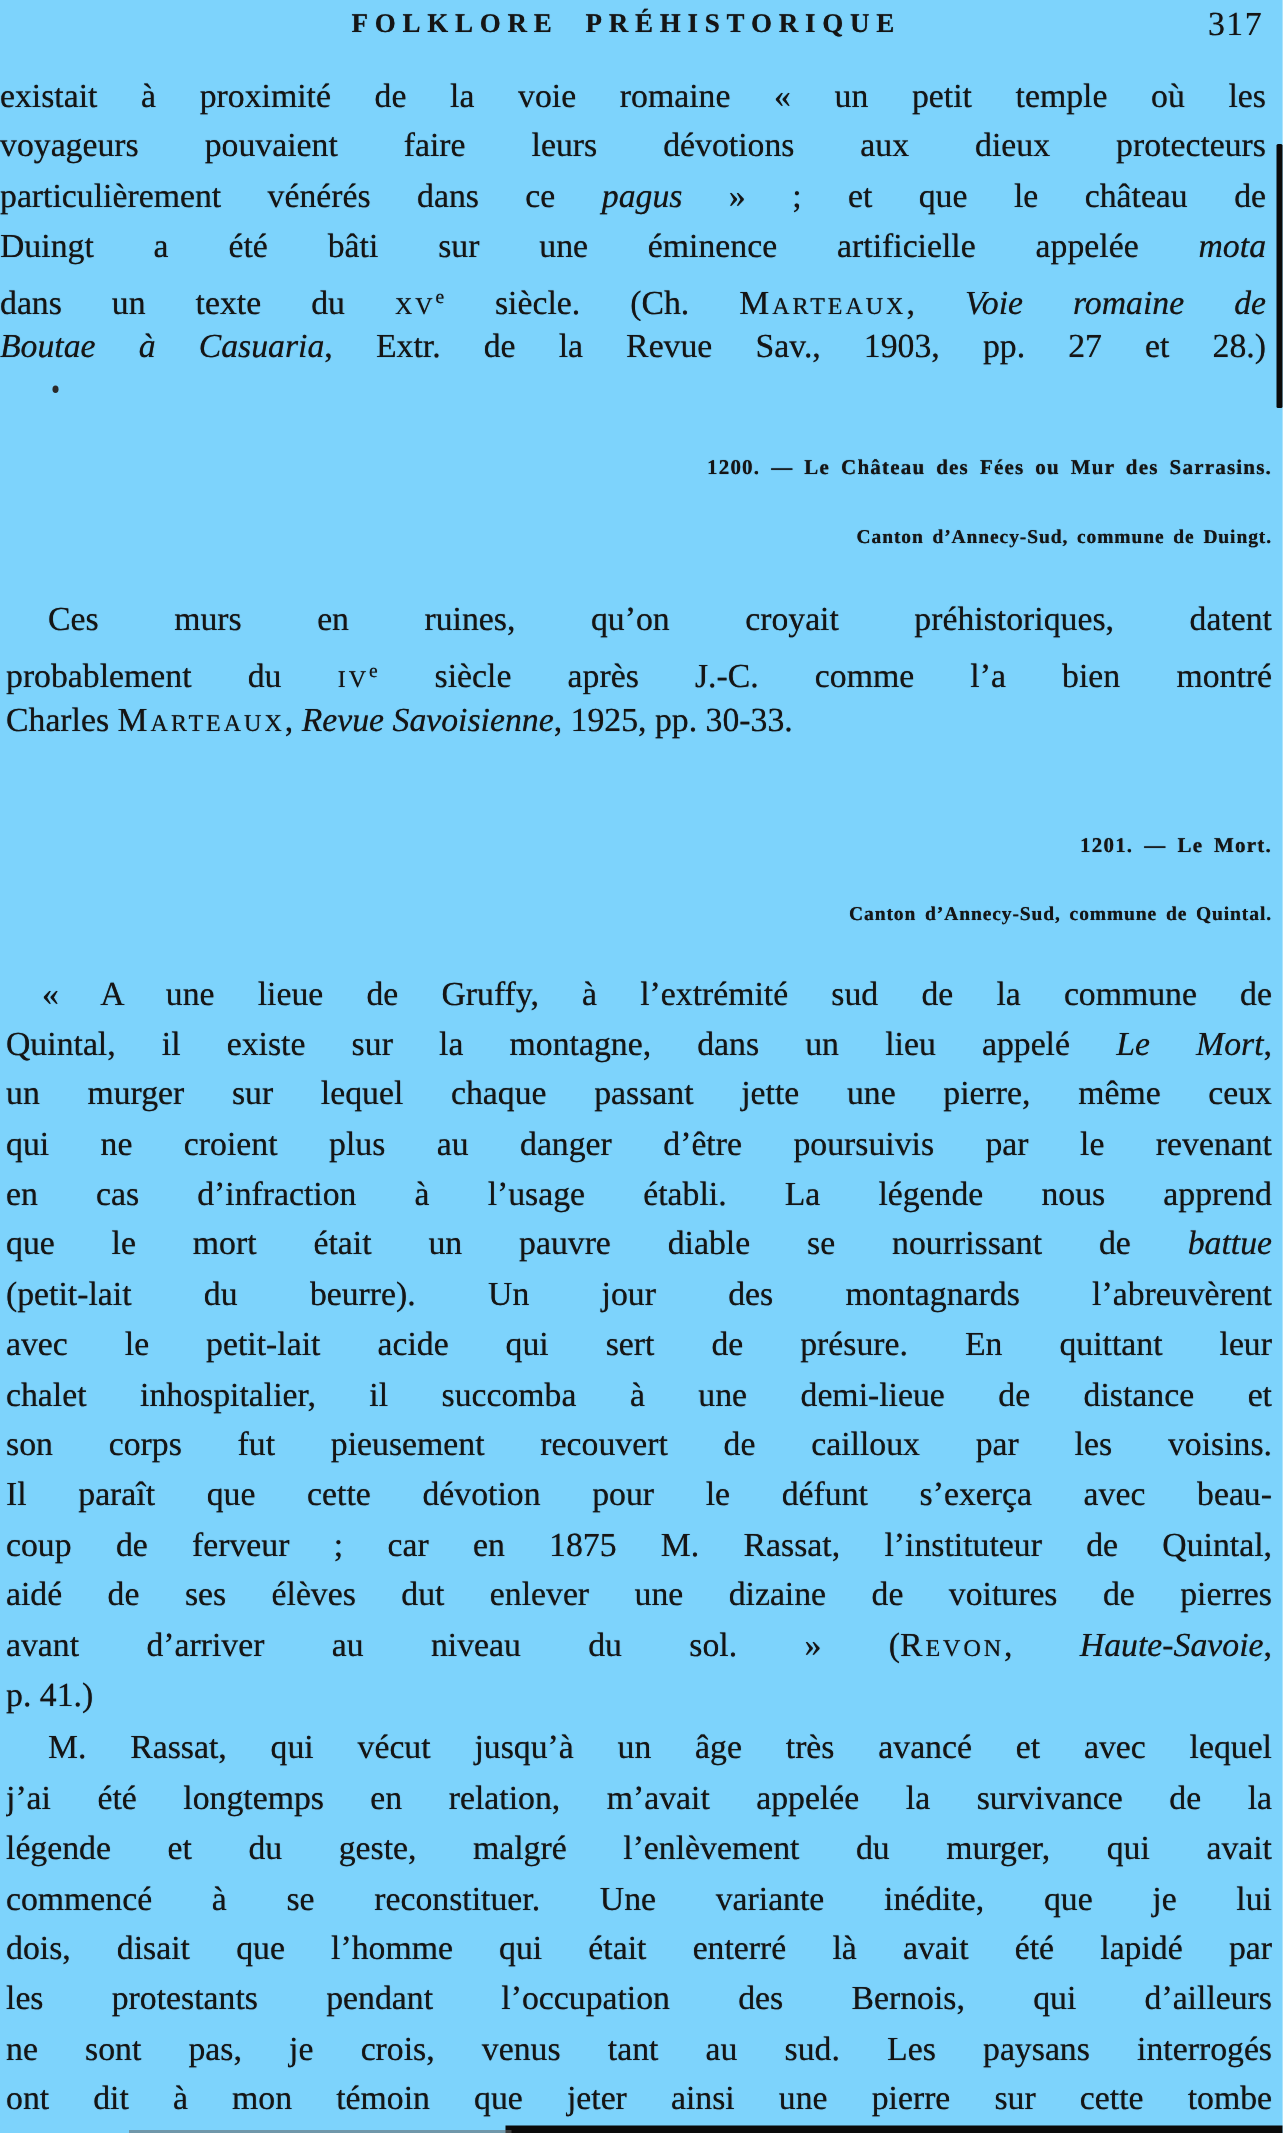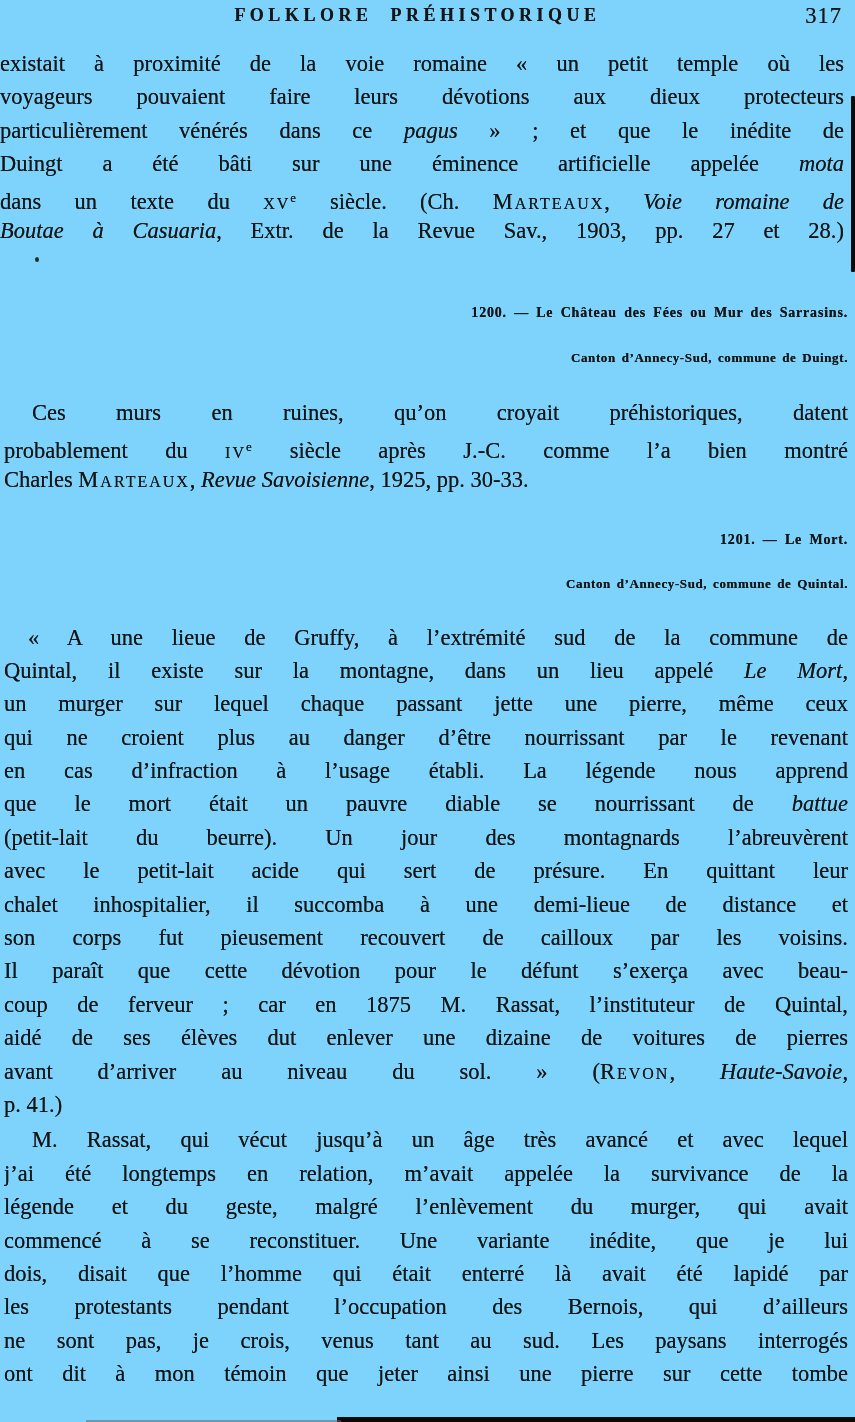--- a/index.html
+++ b/index.html
@@ -79,39 +79,39 @@
 
   <div class="running-header">
     <span class="running-title">FOLKLORE PRÉHISTORIQUE</span>
     <span class="page-number">317</span>
   </div>
 
   <div class="page-body">
       <div class="paragraph flush-left" style="margin-top: 0px;">
         <div class="line"><span class="s-n">existait à proximité de la voie romaine « un petit temple où les</span></div>
         <div class="line"><span class="s-n">voyageurs pouvaient faire leurs dévotions aux dieux protecteurs</span></div>
-        <div class="line"><span class="s-n">particulièrement vénérés dans ce </span><span class="s-i">pagus</span><span class="s-n"> » ; et que le inédite de</span></div>
+        <div class="line"><span class="s-n">particulièrement vénérés dans ce </span><span class="s-i">pagus</span><span class="s-n"> » ; et que le château de</span></div>
         <div class="line"><span class="s-n">Duingt a été bâti sur une éminence artificielle appelée </span><span class="s-i">mota</span></div>
         <div class="line"><span class="s-n">dans un texte du </span><span class="s-sc">xv</span><span class="s-sup">e</span><span class="s-n"> siècle. (Ch. </span><span class="s-sc">Marteaux</span><span class="s-n">, </span><span class="s-i">Voie romaine de</span></div>
         <div class="line"><span class="s-i">Boutae à Casuaria</span><span class="s-n">, Extr. de la Revue Sav., 1903, pp. 27 et 28.)</span></div>
       </div>
       <div class="heading" style="margin-top: 53px;">1200. — Le Château des Fées ou Mur des Sarrasins.</div>
       <div class="subheading" style="margin-top: 22px;">Canton d’Annecy-Sud, commune de Duingt.</div>
       <div class="paragraph" style="margin-top: 28px;">
         <div class="line" style="padding-left: 28px;"><span class="s-n">Ces murs en ruines, qu’on croyait préhistoriques, datent</span></div>
         <div class="line"><span class="s-n">probablement du </span><span class="s-sc">iv</span><span class="s-sup">e</span><span class="s-n"> siècle après J.-C. comme l’a bien montré</span></div>
         <div class="line nj"><span class="s-n">Charles </span><span class="s-sc">Marteaux</span><span class="s-n">, </span><span class="s-i">Revue Savoisienne</span><span class="s-n">, 1925, pp. 30-33.</span></div>
       </div>
-      <div class="heading" style="margin-top: 30px;">1201. — Le Mort.</div>
+      <div class="heading" style="margin-top: 55px;">1201. — Le Mort.</div>
       <div class="subheading" style="margin-top: 21px;">Canton d’Annecy-Sud, commune de Quintal.</div>
       <div class="paragraph" style="margin-top: 27px;">
         <div class="line" style="padding-left: 24px;"><span class="s-n">« A une lieue de Gruffy, à l’extrémité sud de la commune de</span></div>
         <div class="line"><span class="s-n">Quintal, il existe sur la montagne, dans un lieu appelé </span><span class="s-i">Le Mort</span><span class="s-n">,</span></div>
         <div class="line"><span class="s-n">un murger sur lequel chaque passant jette une pierre, même ceux</span></div>
-        <div class="line"><span class="s-n">qui ne croient plus au danger d’être nourrissant par le revenant</span></div>
+        <div class="line"><span class="s-n">qui ne croient plus au danger d’être poursuivis par le revenant</span></div>
         <div class="line"><span class="s-n">en cas d’infraction à l’usage établi. La légende nous apprend</span></div>
         <div class="line"><span class="s-n">que le mort était un pauvre diable se nourrissant de </span><span class="s-i">battue</span></div>
         <div class="line"><span class="s-n">(petit-lait du beurre). Un jour des montagnards l’abreuvèrent</span></div>
         <div class="line"><span class="s-n">avec le petit-lait acide qui sert de présure. En quittant leur</span></div>
         <div class="line"><span class="s-n">chalet inhospitalier, il succomba à une demi-lieue de distance et</span></div>
         <div class="line"><span class="s-n">son corps fut pieusement recouvert de cailloux par les voisins.</span></div>
         <div class="line"><span class="s-n">Il paraît que cette dévotion pour le défunt s’exerça avec beau-</span></div>
         <div class="line"><span class="s-n">coup de ferveur ; car en 1875 M. Rassat, l’instituteur de Quintal,</span></div>
         <div class="line"><span class="s-n">aidé de ses élèves dut enlever une dizaine de voitures de pierres</span></div>
         <div class="line"><span class="s-n">avant d’arriver au niveau du sol. » (</span><span class="s-sc">Revon</span><span class="s-n">, </span><span class="s-i">Haute-Savoie</span><span class="s-n">,</span></div>

